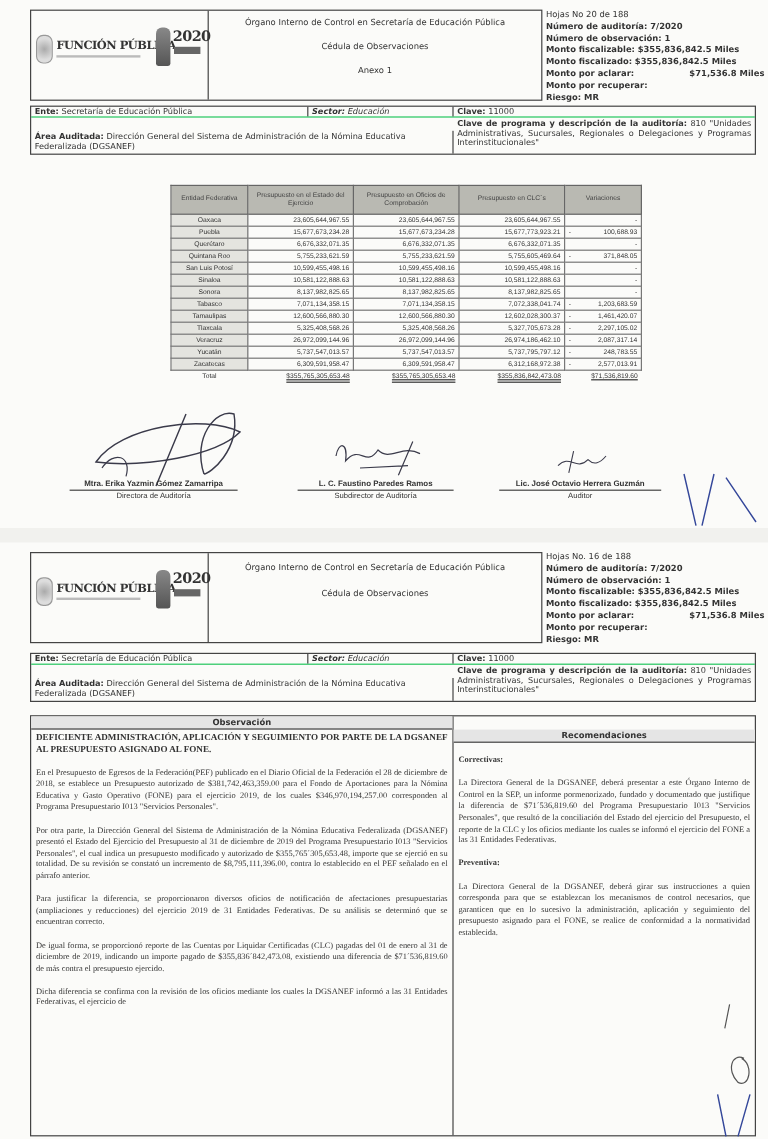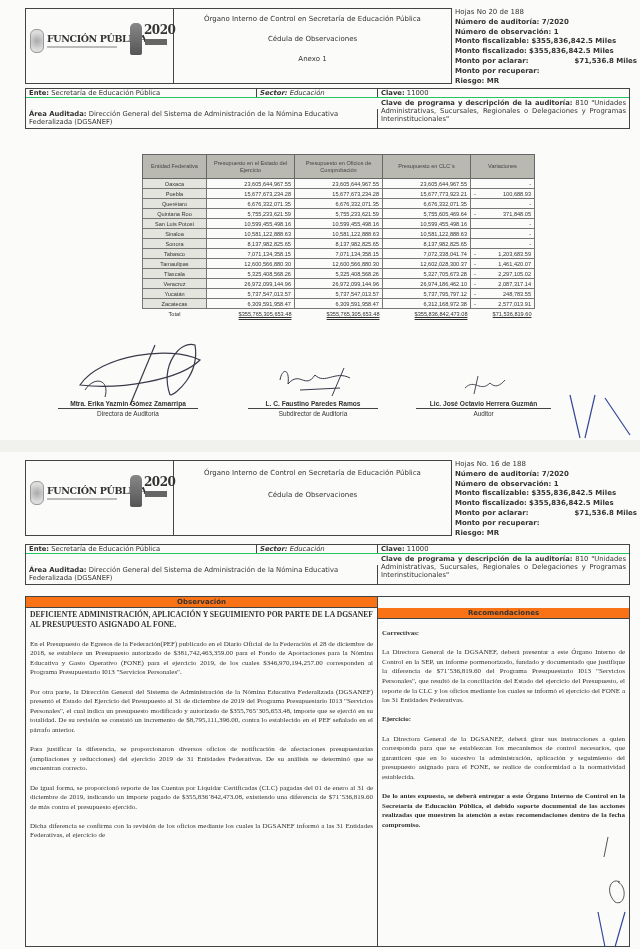--- a/index.html
+++ b/index.html
@@ -46,21 +46,21 @@
   table.data tr.total td.num { text-decoration: underline; text-decoration-style: double; }
 
   .sig { position: absolute; top: 400px; text-align: center; font-size: 6.6px; color: #333; font-family: "Liberation Sans", sans-serif; }
   .sig .name { font-weight: bold; padding-bottom: 1px; border-bottom: 1px solid #444; white-space: nowrap; }
   .sig .role { font-size: 6.4px; padding-top: 1px; }
   .scribble { position: absolute; pointer-events: none; }
 
   .obs { position: absolute; left: 25px; top: 144px; width: 605px; height: 351px; border: 1px solid #444; font-size: 7px; color: #333; }
   .obs .col-l { position: absolute; left: 0; top: 0; width: 352px; height: 100%; border-right: 1px solid #444; }
   .obs .col-r { position: absolute; left: 352px; top: 11px; right: 0; height: 100%; }
-  .obs .col-h { height: 11px; line-height: 11px; text-align: center; font-weight: bold; border-bottom: 1px solid #444; background: #f97316; }
+  .obs .col-h { height: 11px; line-height: 11px; text-align: center; font-weight: bold; border-bottom: 1px solid #444; background: #e5e5e5; }
   .obs .body { padding: 2px 4px 0 4px; text-align: justify; line-height: 9.6px; font-family: Liberation Serif, serif; }
   .obs .body p { margin-bottom: 9.6px; }
   .obs .title { font-weight: bold; font-size: 7.6px; line-height: 10px; }
   .obs .sub { font-weight: bold; }
   .obs .closing { font-weight: bold; }
 </style>
 </head>
 <body>
 
 <div class="page" id="page1">
@@ -293,23 +293,22 @@
         <p>Para justificar la diferencia, se proporcionaron diversos oficios de notificación de afectaciones presupuestarias (ampliaciones y reducciones) del ejercicio 2019 de 31 Entidades Federativas. De su análisis se determinó que se encuentran correcto.</p>
         <p>De igual forma, se proporcionó reporte de las Cuentas por Liquidar Certificadas (CLC) pagadas del 01 de enero al 31 de diciembre de 2019, indicando un importe pagado de $355,836´842,473.08, existiendo una diferencia de $71´536,819.60 de más contra el presupuesto ejercido.</p>
         <p>Dicha diferencia se confirma con la revisión de los oficios mediante los cuales la DGSANEF informó a las 31 Entidades Federativas, el ejercicio de</p>
       </div>
     </div>
     <div class="col-r">
       <div class="col-h">Recomendaciones</div>
       <div class="body" style="padding-top:10px">
         <p class="sub">Correctivas:</p>
         <p>La Directora General de la DGSANEF, deberá presentar a este Órgano Interno de Control en la SEP, un informe pormenorizado, fundado y documentado que justifique la diferencia de $71´536,819.60 del Programa Presupuestario I013 "Servicios Personales", que resultó de la conciliación del Estado del ejercicio del Presupuesto, el reporte de la CLC y los oficios mediante los cuales se informó el ejercicio del FONE a las 31 Entidades Federativas.</p>
-        <p class="sub">Ejercicio:</p>
+        <p class="sub">Preventiva:</p>
         <p>La Directora General de la DGSANEF, deberá girar sus instrucciones a quien corresponda para que se establezcan los mecanismos de control necesarios, que garanticen que en lo sucesivo la administración, aplicación y seguimiento del presupuesto asignado para el FONE, se realice de conformidad a la normatividad establecida.</p>
-        <p class="closing">De lo antes expuesto, se deberá entregar a este Órgano Interno de Control en la Secretaría de Educación Pública, el debido soporte documental de las acciones realizadas que muestren la atención a estas recomendaciones dentro de la fecha compromiso.</p>
       </div>
     </div>
   </div>
 
   <svg class="scribble" style="left:590px;top:380px" width="50" height="117">
     <path d="M18 5 L 14 25 M 30 50 C 20 45, 15 60, 25 70 C 35 75, 38 55, 28 50" fill="none" stroke="#555" stroke-width="1"></path>
     <path d="M8 80 L 15 115 M 25 115 L 35 80" fill="none" stroke="#34479a" stroke-width="1.2"></path>
   </svg>
 </div>
 

